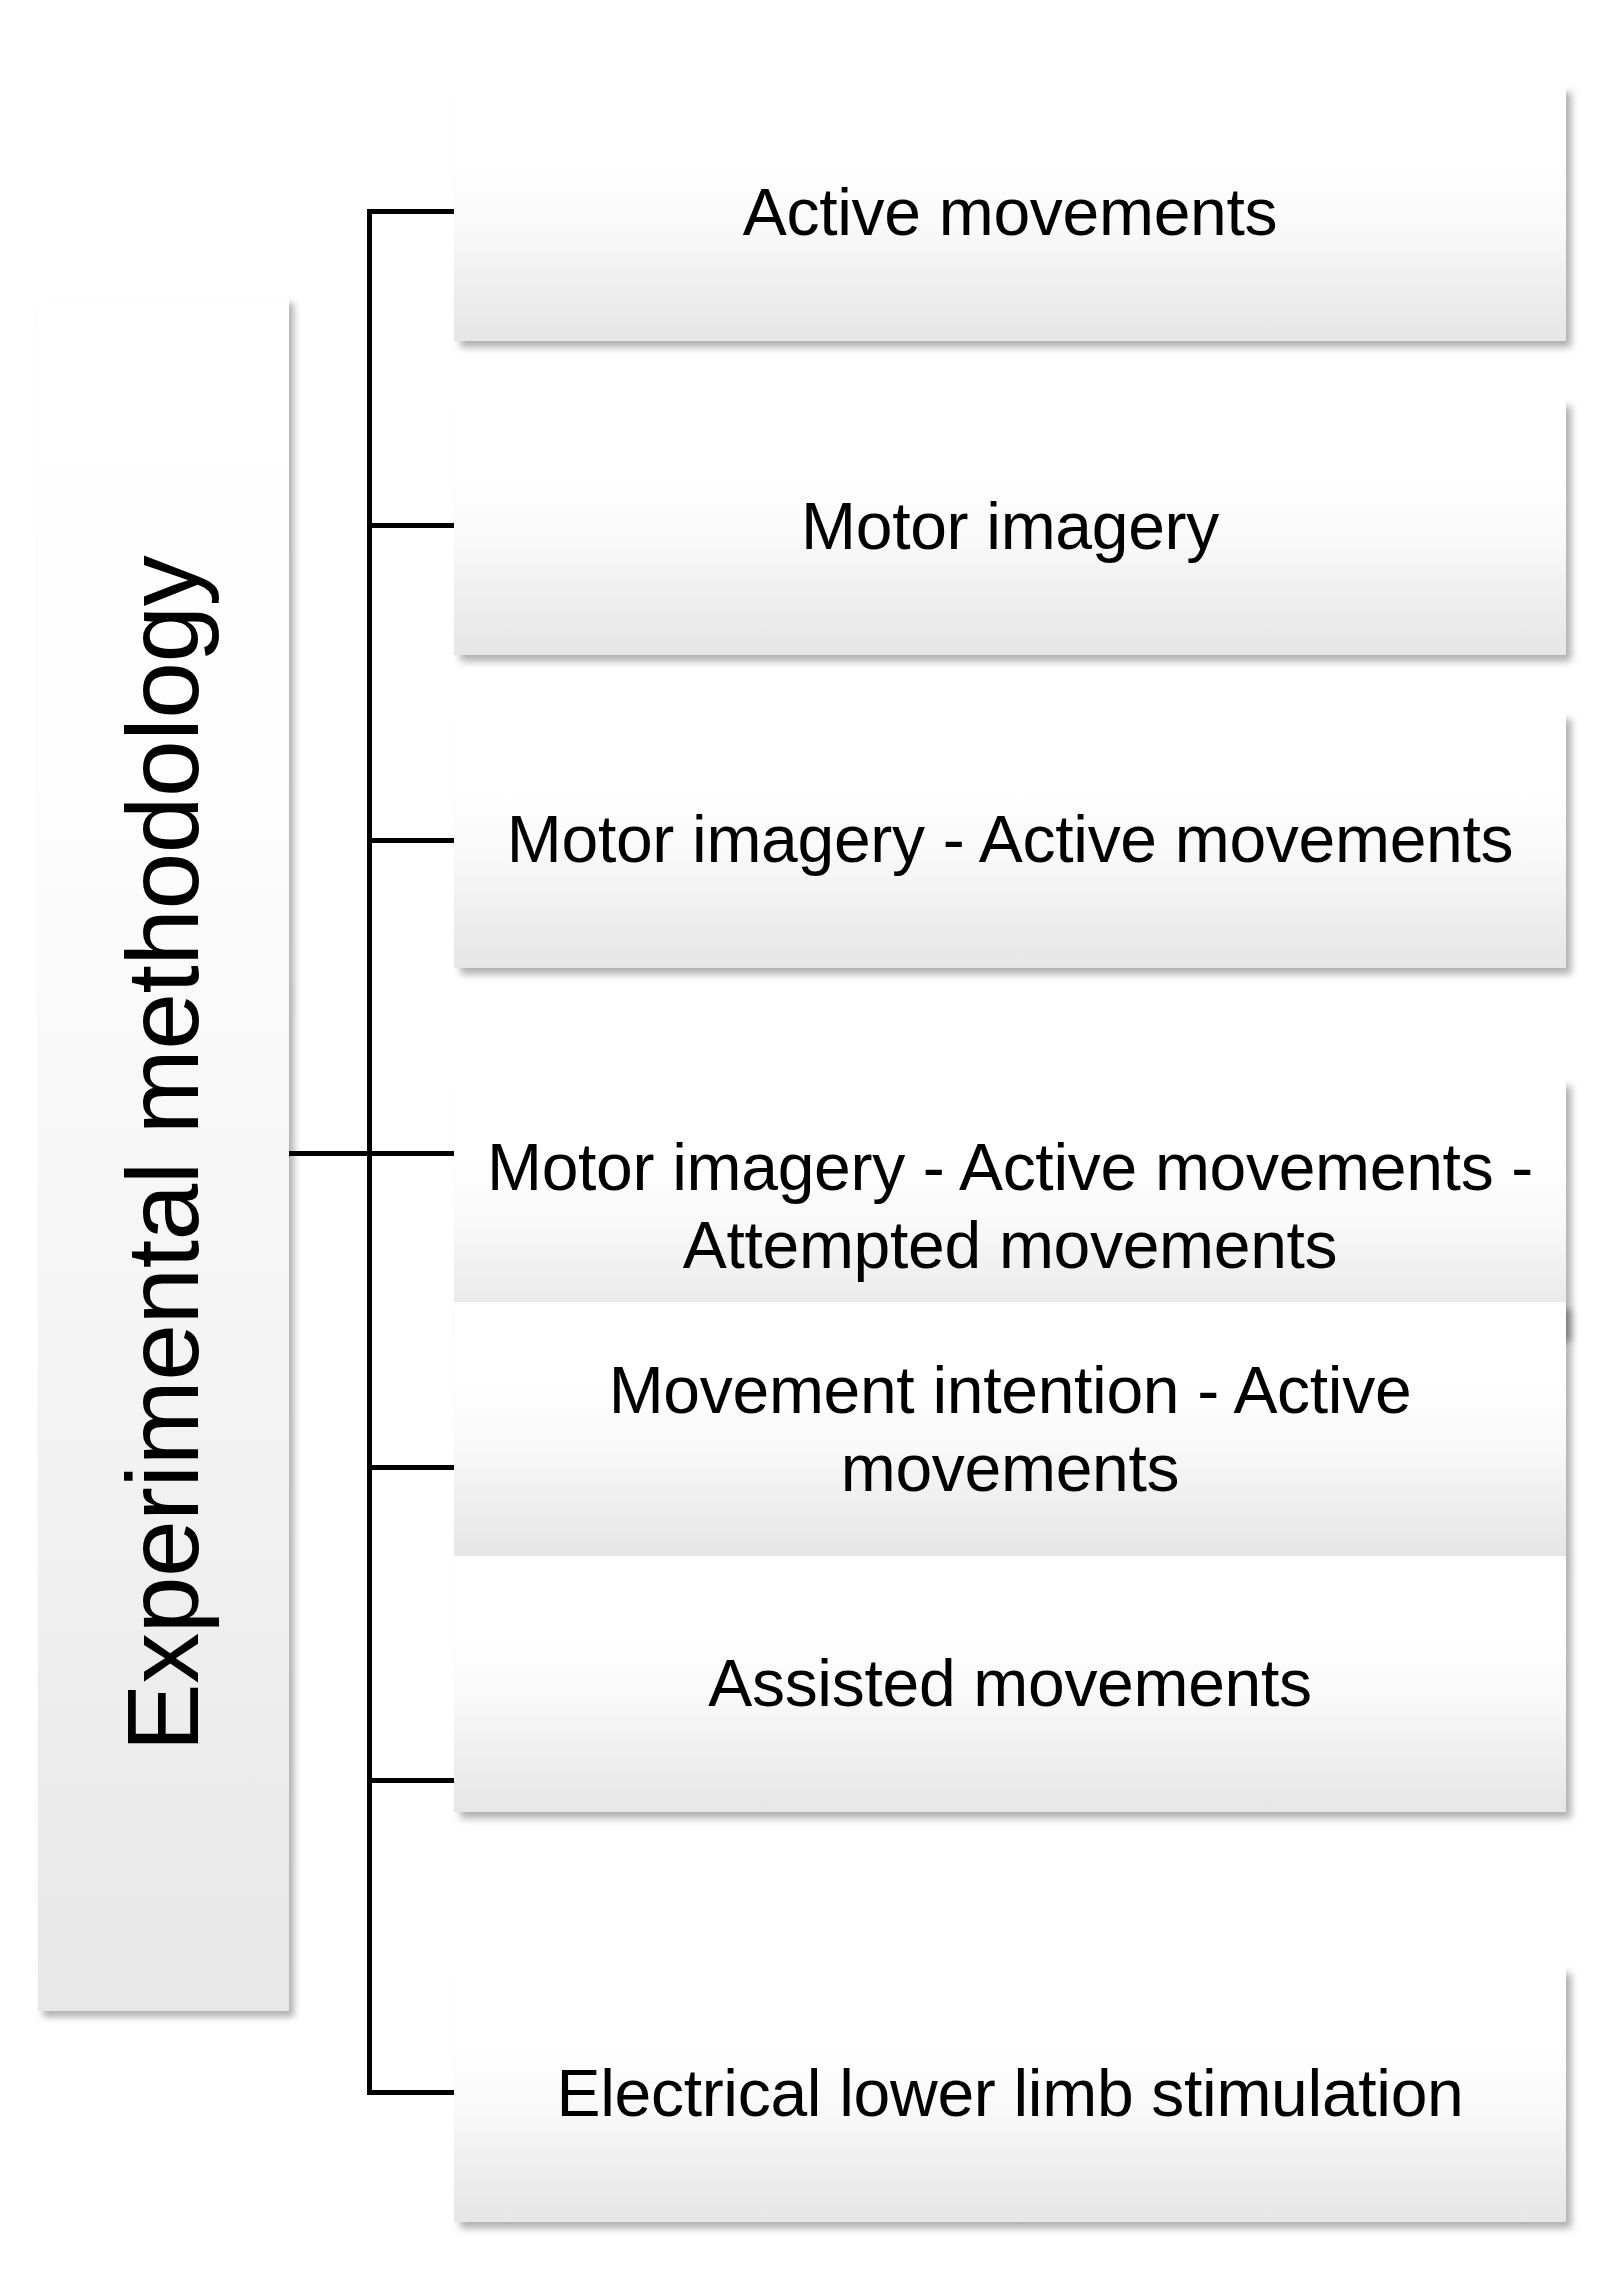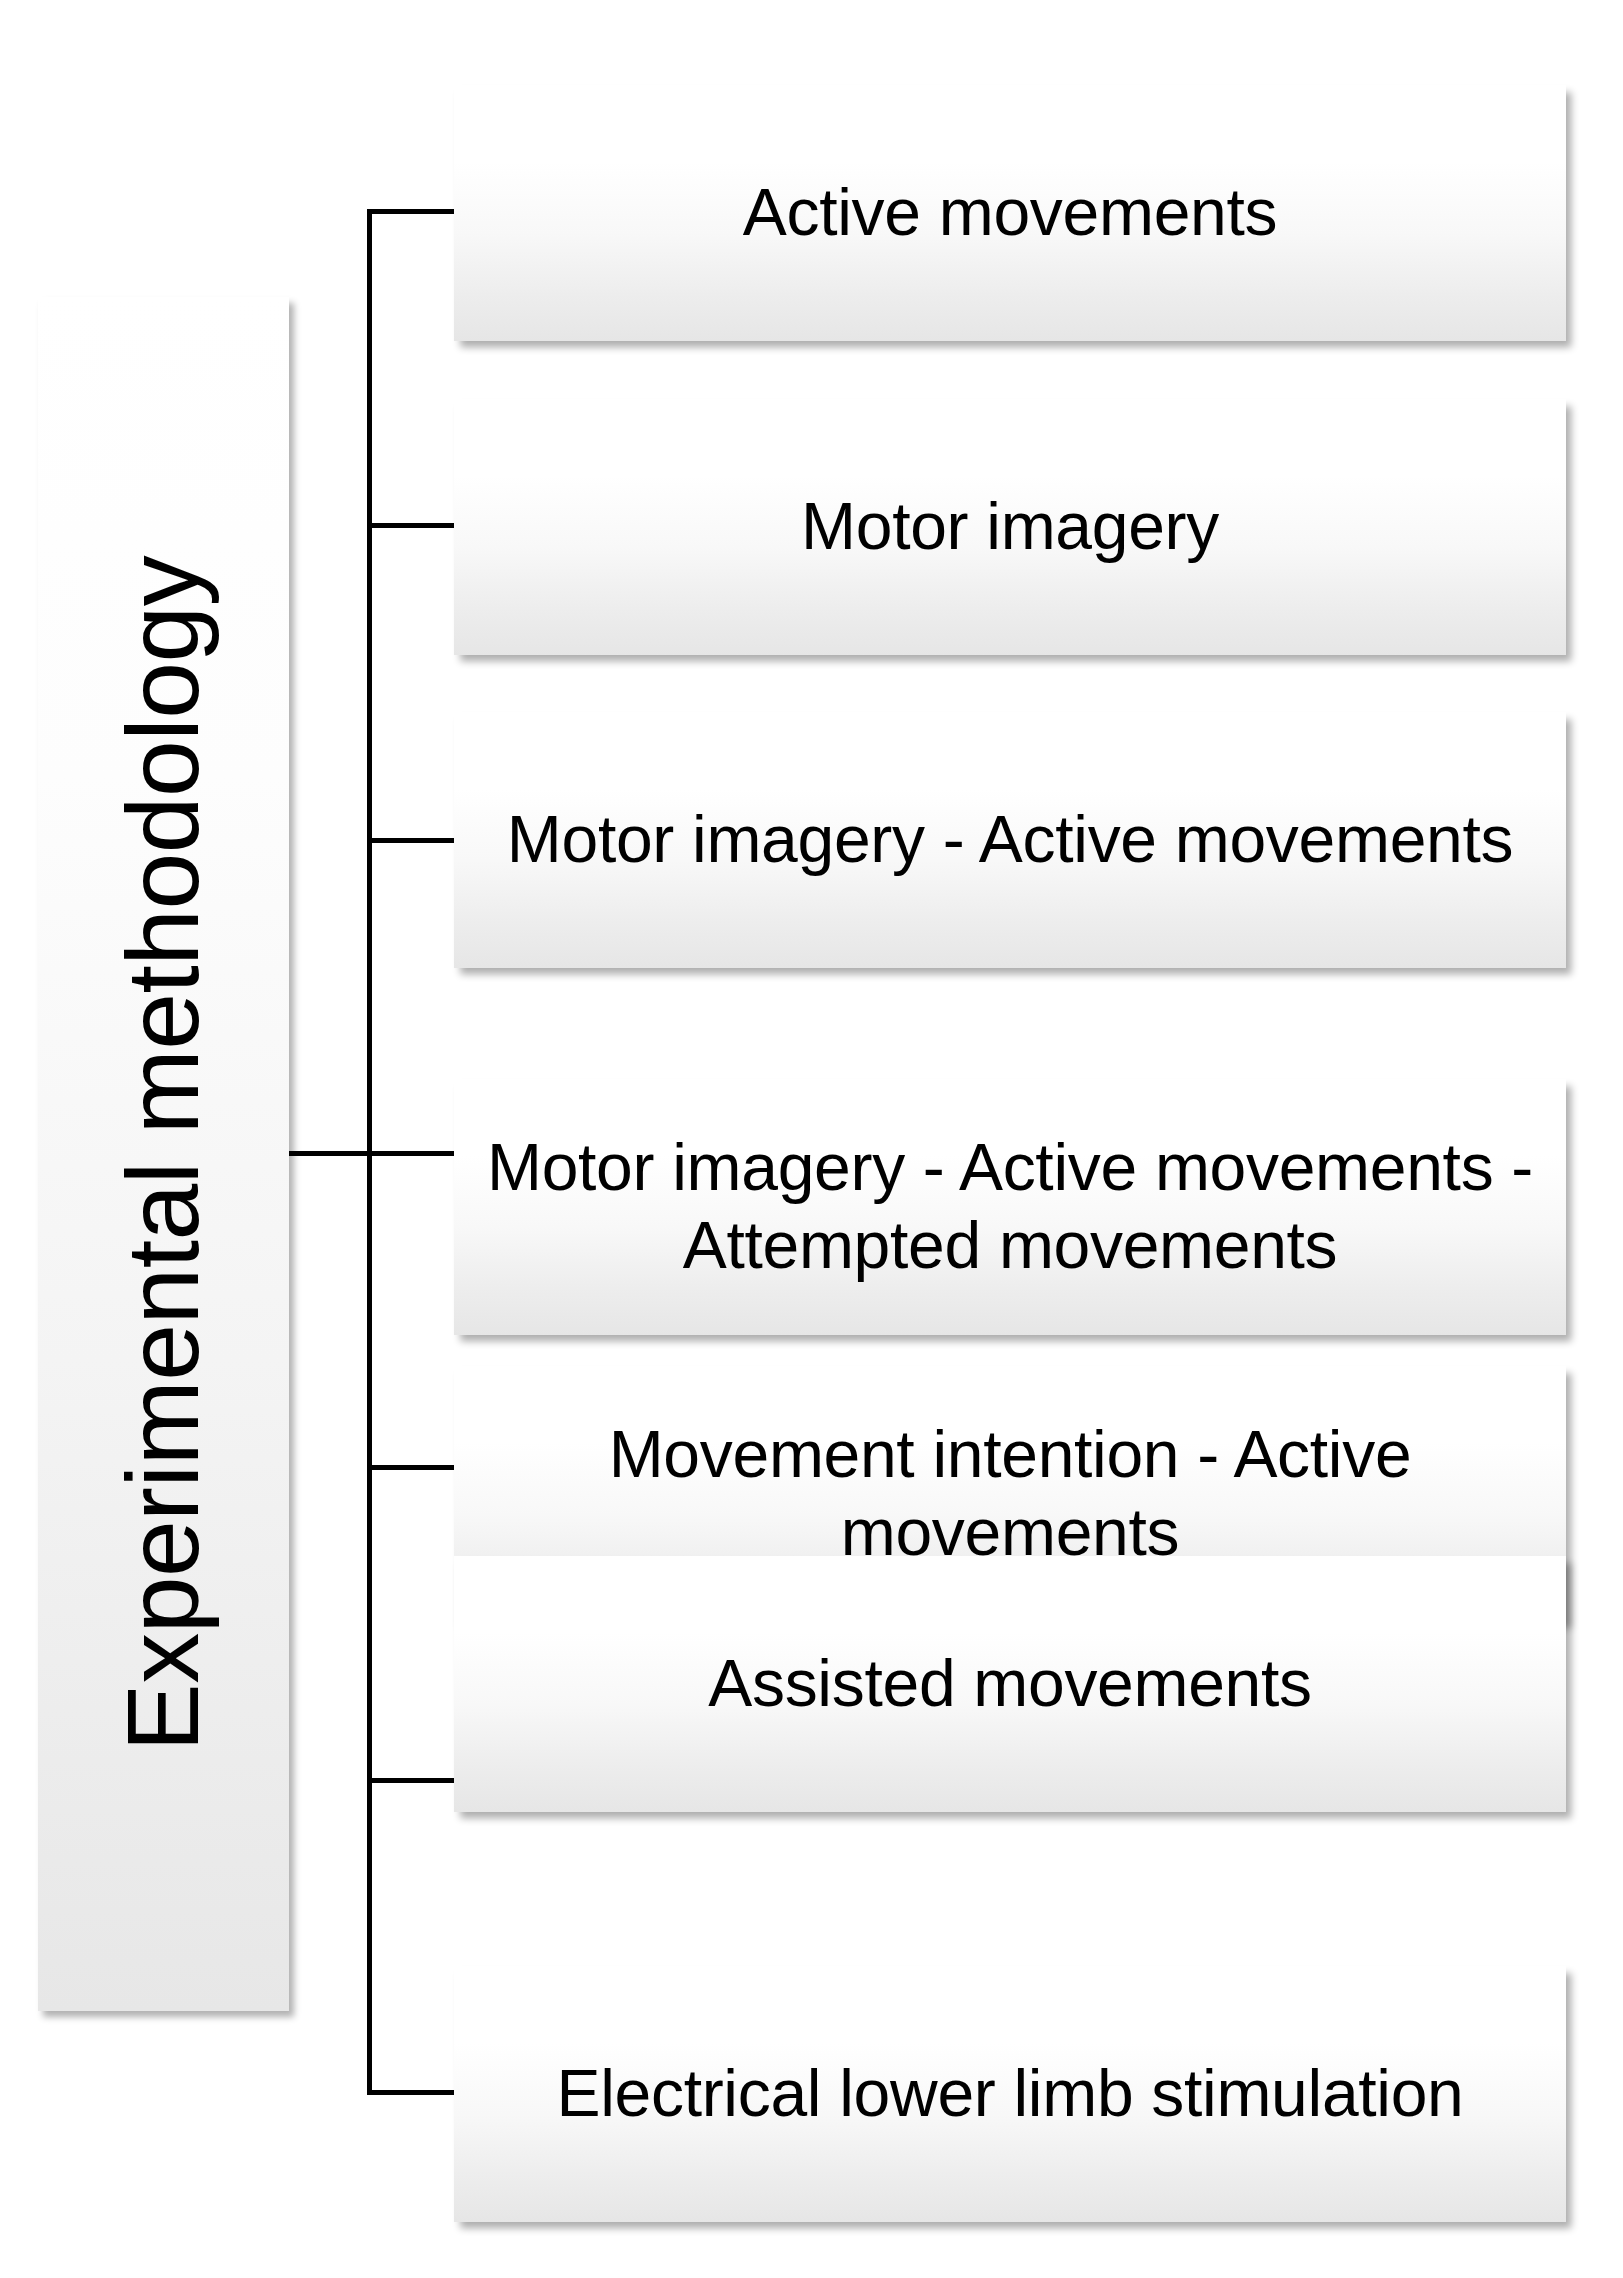--- a/index.html
+++ b/index.html
@@ -121,21 +121,21 @@
   </div>
 
   <div class="child-node" style="top:399px; height:256px;">
     <span class="child-label">Motor imagery</span>
   </div>
 
   <div class="child-node" style="top:1079px; height:256px;">
     <span class="child-label">Motor imagery - Active movements - Attempted movements</span>
   </div>
 
-  <div class="child-node" style="top:1366px; height:256px;">
+  <div class="child-node" style="top:1302px; height:256px;">
     <span class="child-label">Movement intention - Active movements</span>
   </div>
 
   <div class="child-node" style="top:1556px; height:256px;">
     <span class="child-label">Assisted movements</span>
   </div>
 
   <div class="child-node" style="top:1966px; height:256px;text-align:center;">
     <span class="child-label">Electrical lower limb stimulation</span>
   </div>

